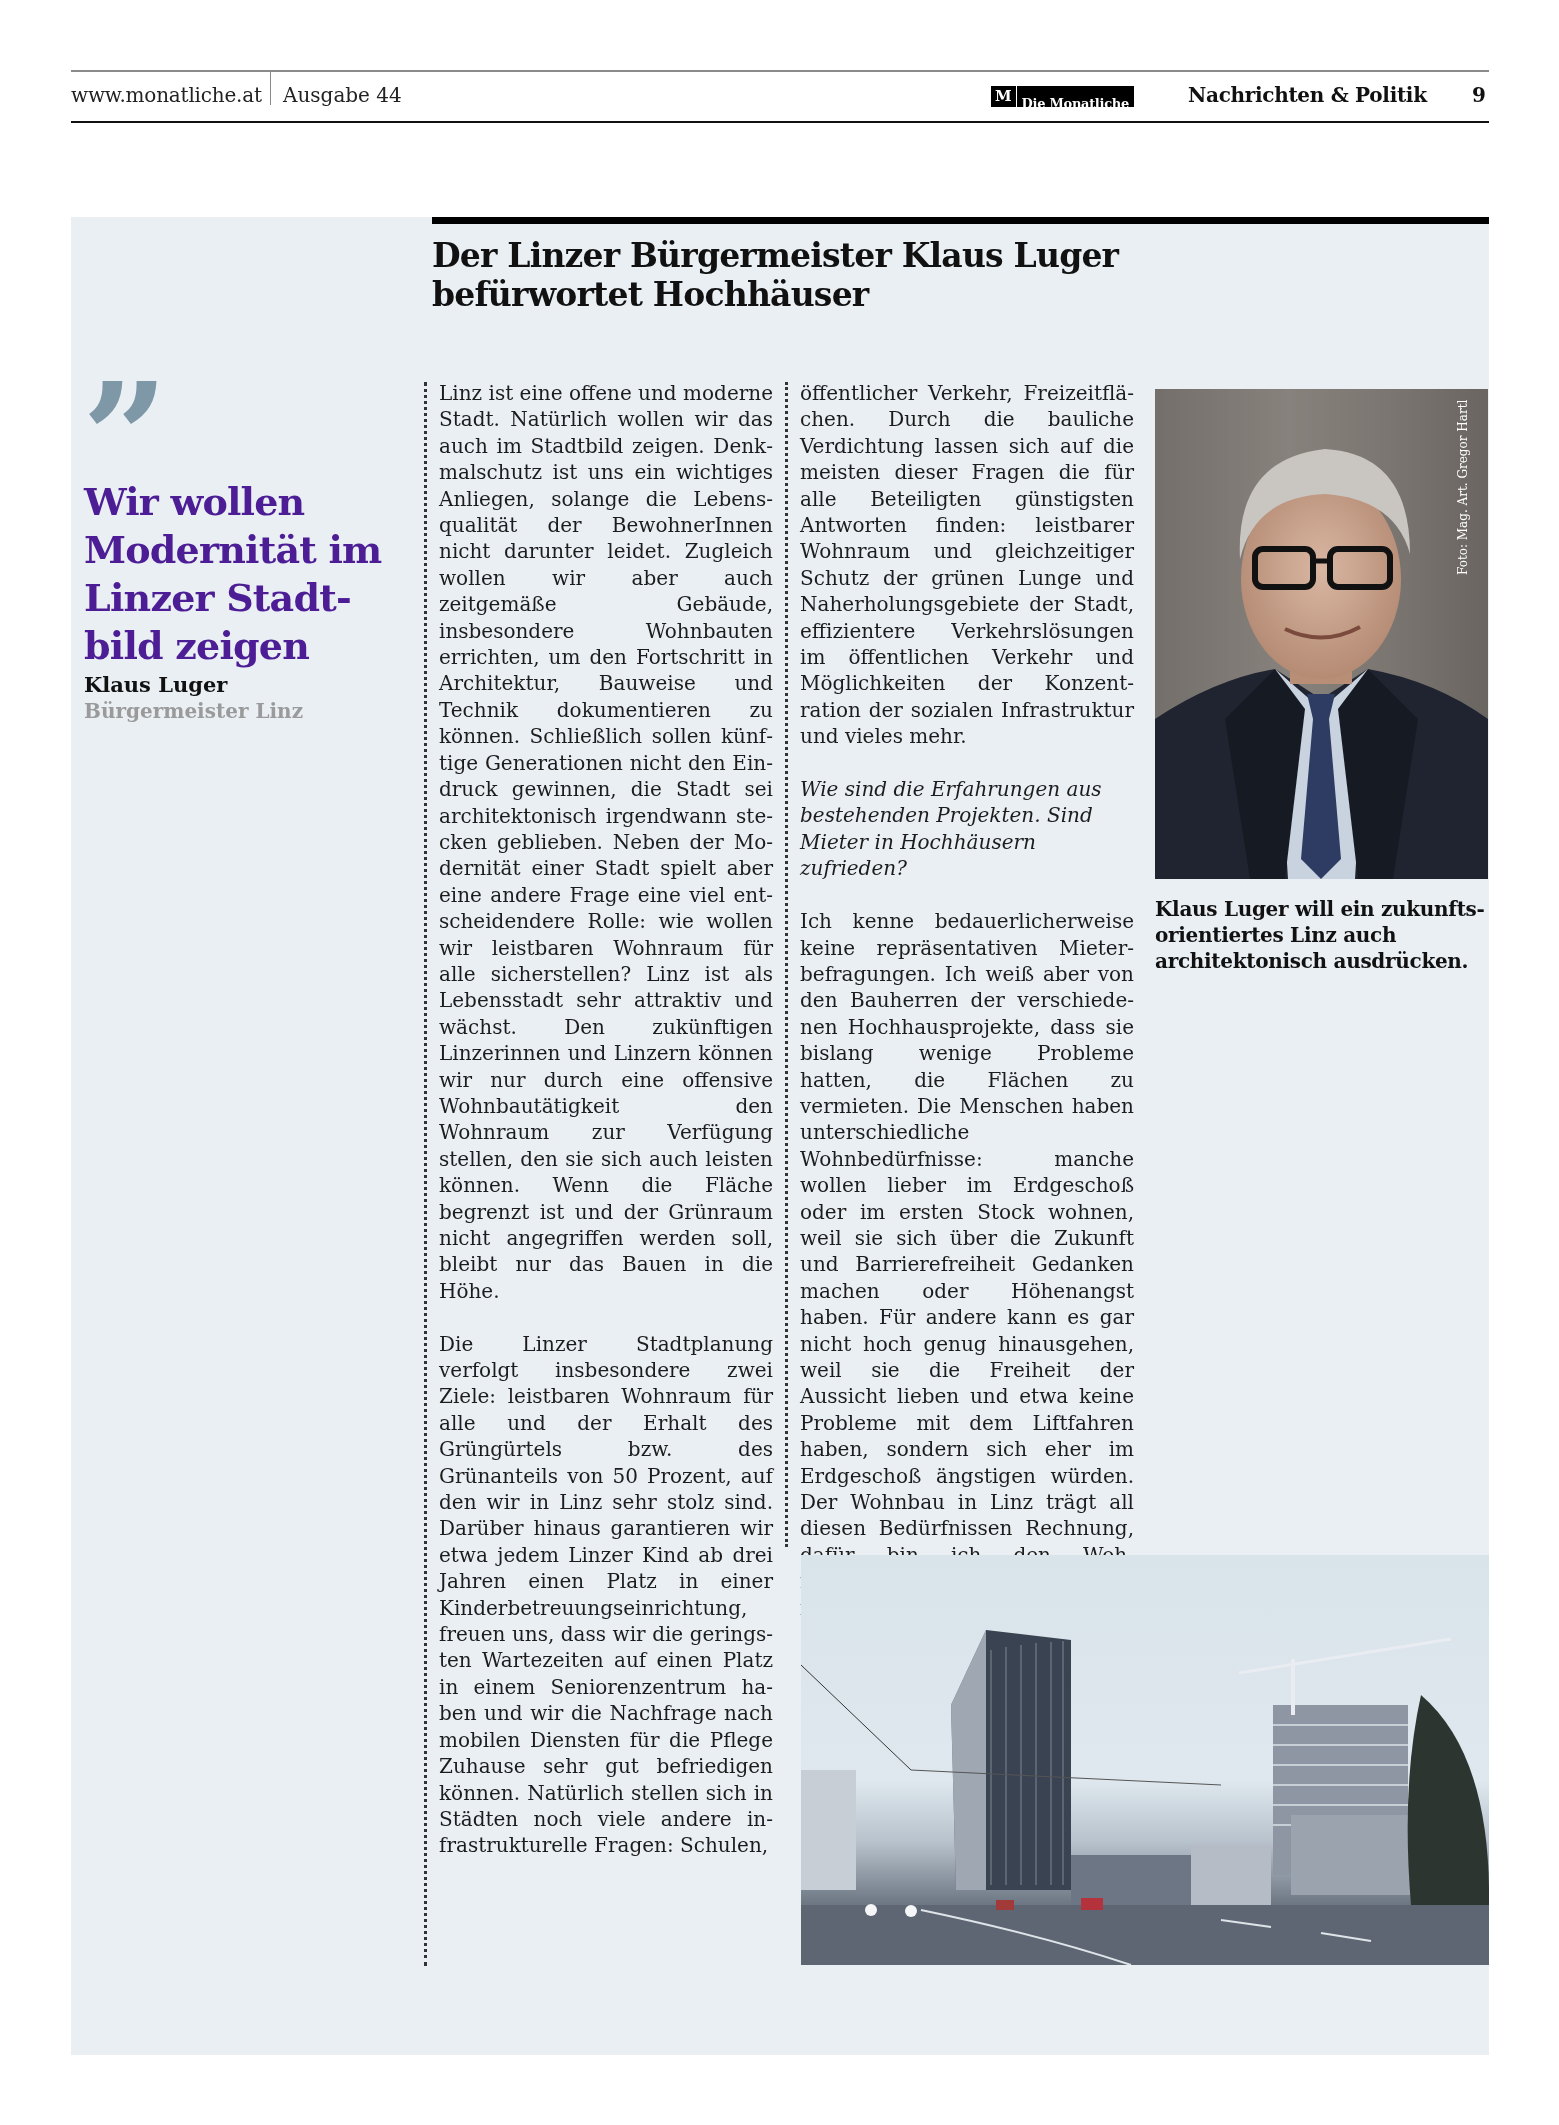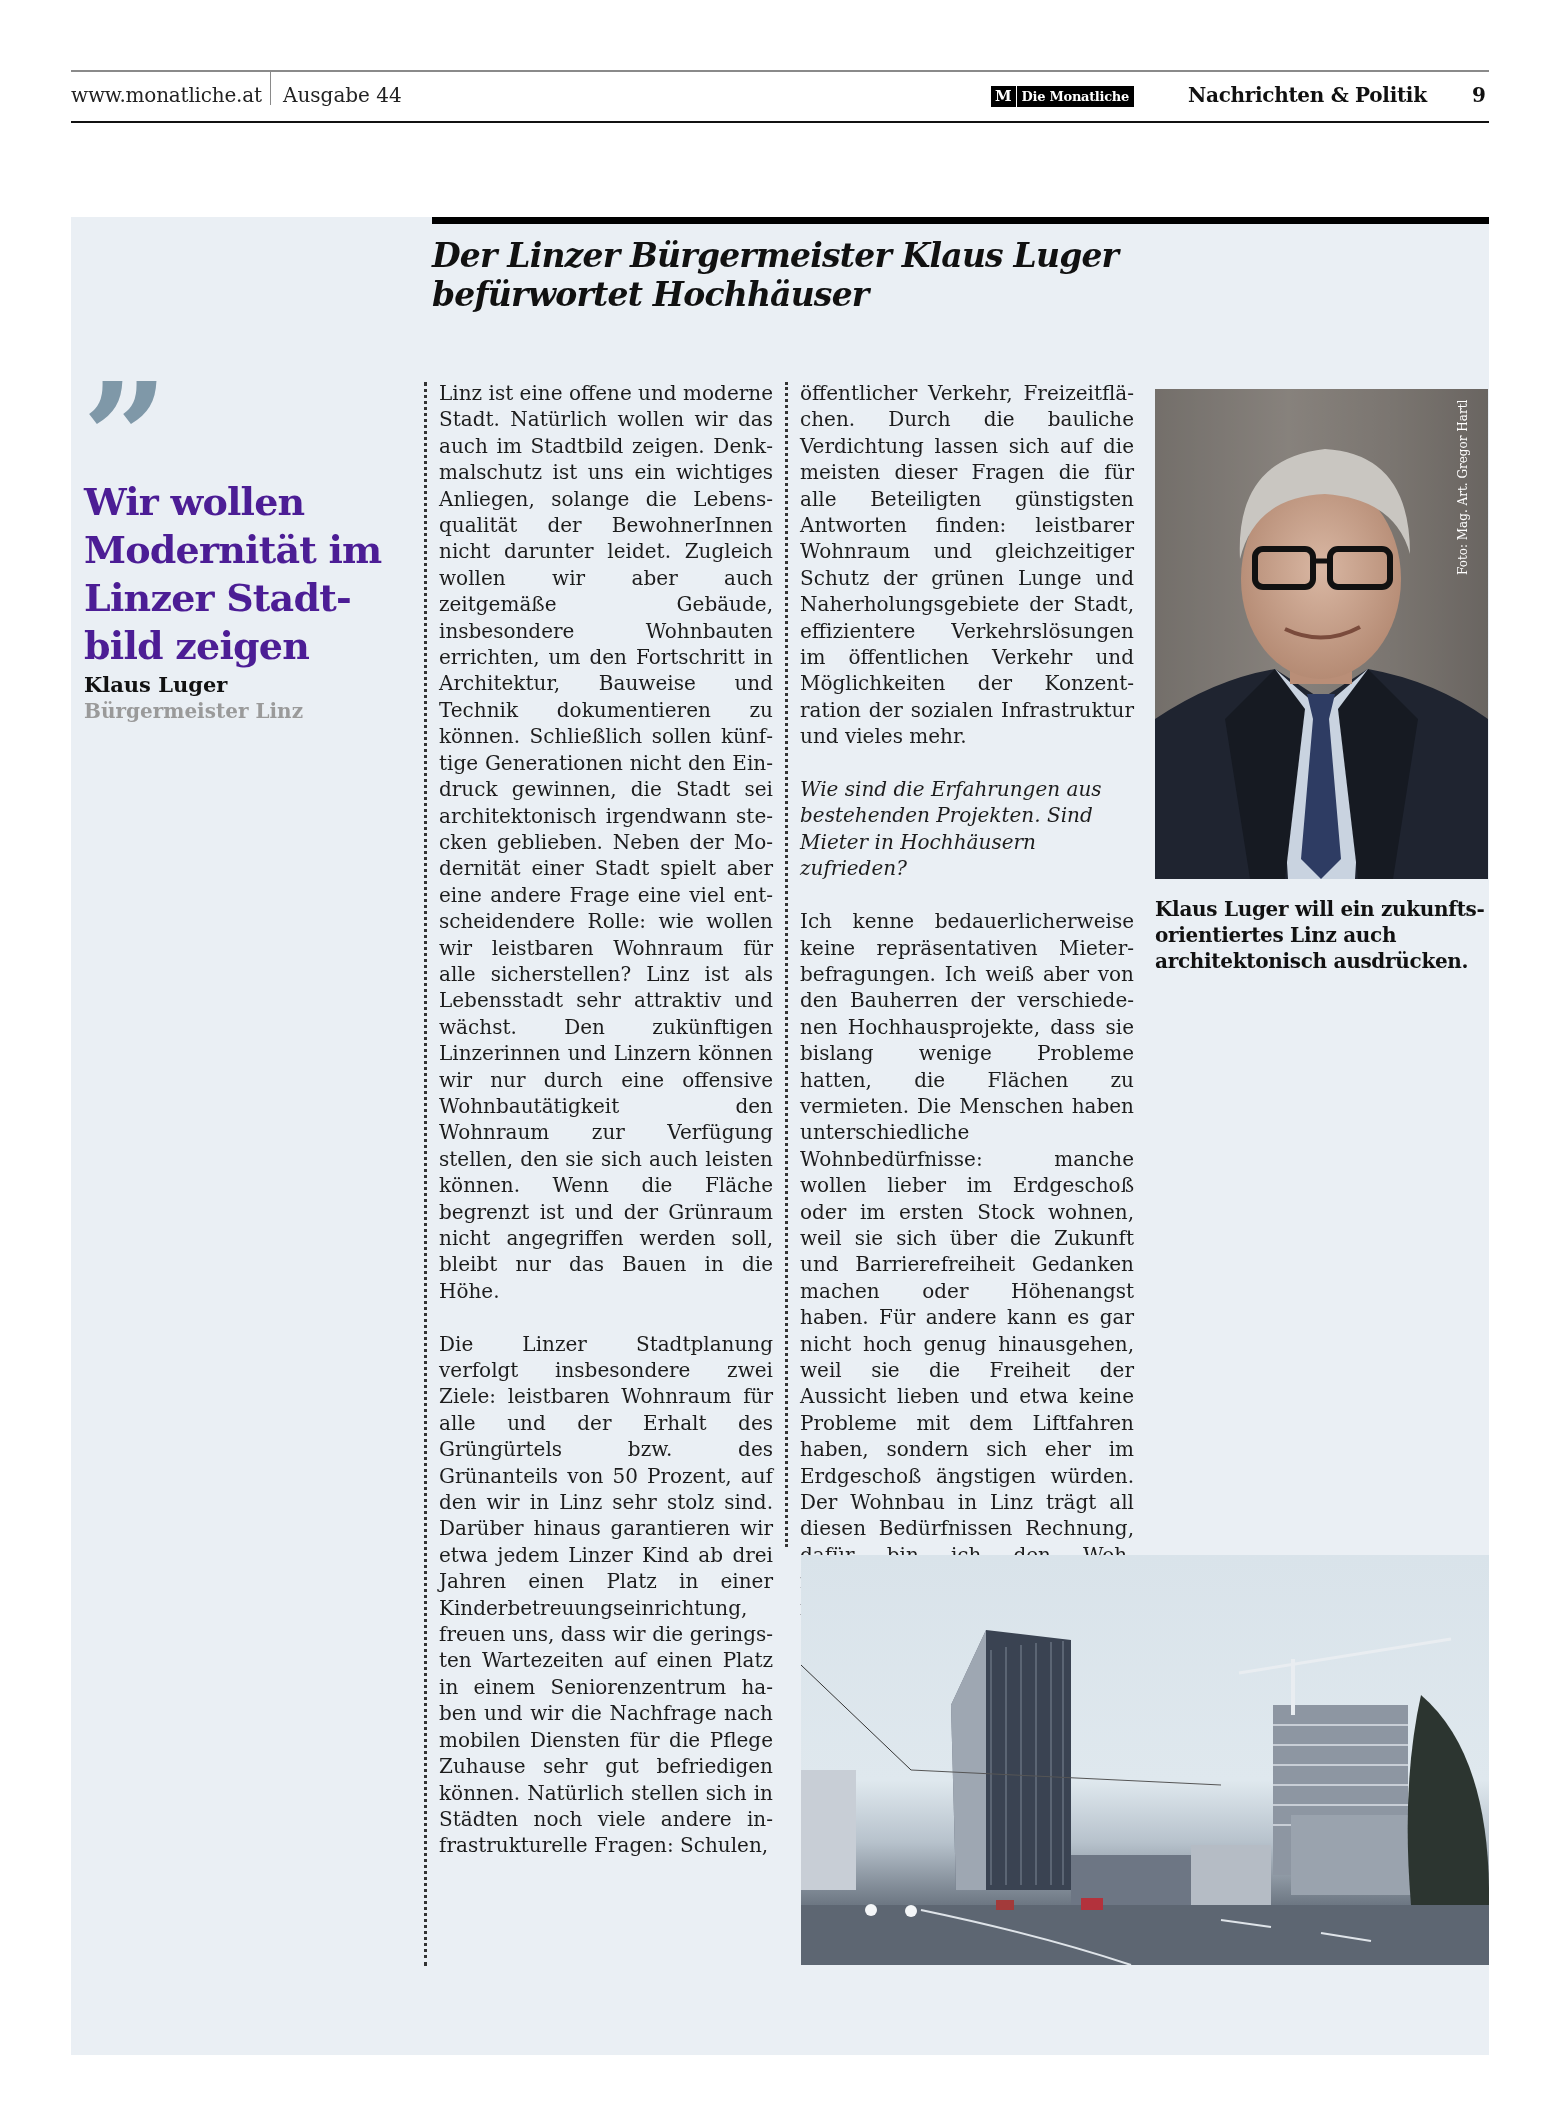--- a/index.html
+++ b/index.html
@@ -7,28 +7,28 @@
   body { position: relative; font-family: "DejaVu Serif", "Liberation Serif", serif; color: #1a1a1a; }
 
   
   .hdr-rule-top { position: absolute; left: 71px; top: 70px; width: 1418px; height: 2px; background: #8a8a8a; }
   .hdr-rule-bot { position: absolute; left: 71px; top: 121px; width: 1418px; height: 2px; background: #111; }
   .hdr-site { position: absolute; left: 71px; top: 83px; font-size: 20px; color: #222; letter-spacing: -0.2px; }
   .hdr-sep { position: absolute; left: 270px; top: 72px; width: 1px; height: 33px; background: #8a8a8a; }
   .hdr-issue { position: absolute; left: 283px; top: 83px; font-size: 20px; color: #222; }
   .hdr-logo { position: absolute; left: 991px; top: 86px; height: 21px; display: flex; align-items: stretch; background: #000; }
   .hdr-logo .m { color: #fff; font-weight: bold; font-size: 15px; padding: 0 4px; line-height: 21px; border-right: 1px solid #fff; }
-  .hdr-logo .name { color: #fff; font-weight: bold; font-size: 13px; padding: 0 5px; line-height: 21px; letter-spacing: -0.3px; }
+  .hdr-logo .name { color: #fff; font-weight: bold; font-size: 13px; padding: 7px 5px; line-height: 21px; letter-spacing: -0.3px; }
   .hdr-section { position: absolute; left: 1188px; top: 83px; font-size: 20px; font-weight: bold; color: #111; letter-spacing: -0.3px; }
   .hdr-page { position: absolute; left: 1472px; top: 83px; font-size: 20px; font-weight: bold; color: #111; }
 
   
   .panel { position: absolute; left: 71px; top: 217px; width: 1418px; height: 1838px; background: #eaeff4; }
   .headline-bar { position: absolute; left: 432px; top: 217px; width: 1057px; height: 7px; background: #000; }
-  .headline { position: absolute; left: 432px; top: 236px; width: 800px; font-size: 33px; line-height: 39px; font-weight: bold; color: #111; letter-spacing: -0.8px; font-style: italic; }
+  .headline { position: absolute; left: 432px; top: 236px; width: 800px; font-size: 33px; line-height: 39px; font-weight: bold; color: #111; letter-spacing: -0.8px; }
 
   
   .quote-mark { position: absolute; left: 82px; top: 362px; font-size: 150px; line-height: 150px; font-weight: bold; color: #7f98a8; font-family: "DejaVu Serif", serif; height: 100px; overflow: visible; }
   .quote-text { position: absolute; left: 84px; top: 466px; width: 320px; font-size: 38px; line-height: 48px; font-weight: bold; color: #4c1d95; letter-spacing: -0.8px; margin-top: 12px; }
   .quote-author { position: absolute; left: 84px; top: 672px; font-size: 21px; font-weight: bold; color: #111; }
   .quote-role { position: absolute; left: 84px; top: 699px; font-size: 20px; font-weight: bold; color: #9a9a9a; }
 
   
   .dots { position: absolute; width: 0; border-left: 3px dotted #333; }
   .dots-1 { left: 424px; top: 382px; height: 1584px; }

